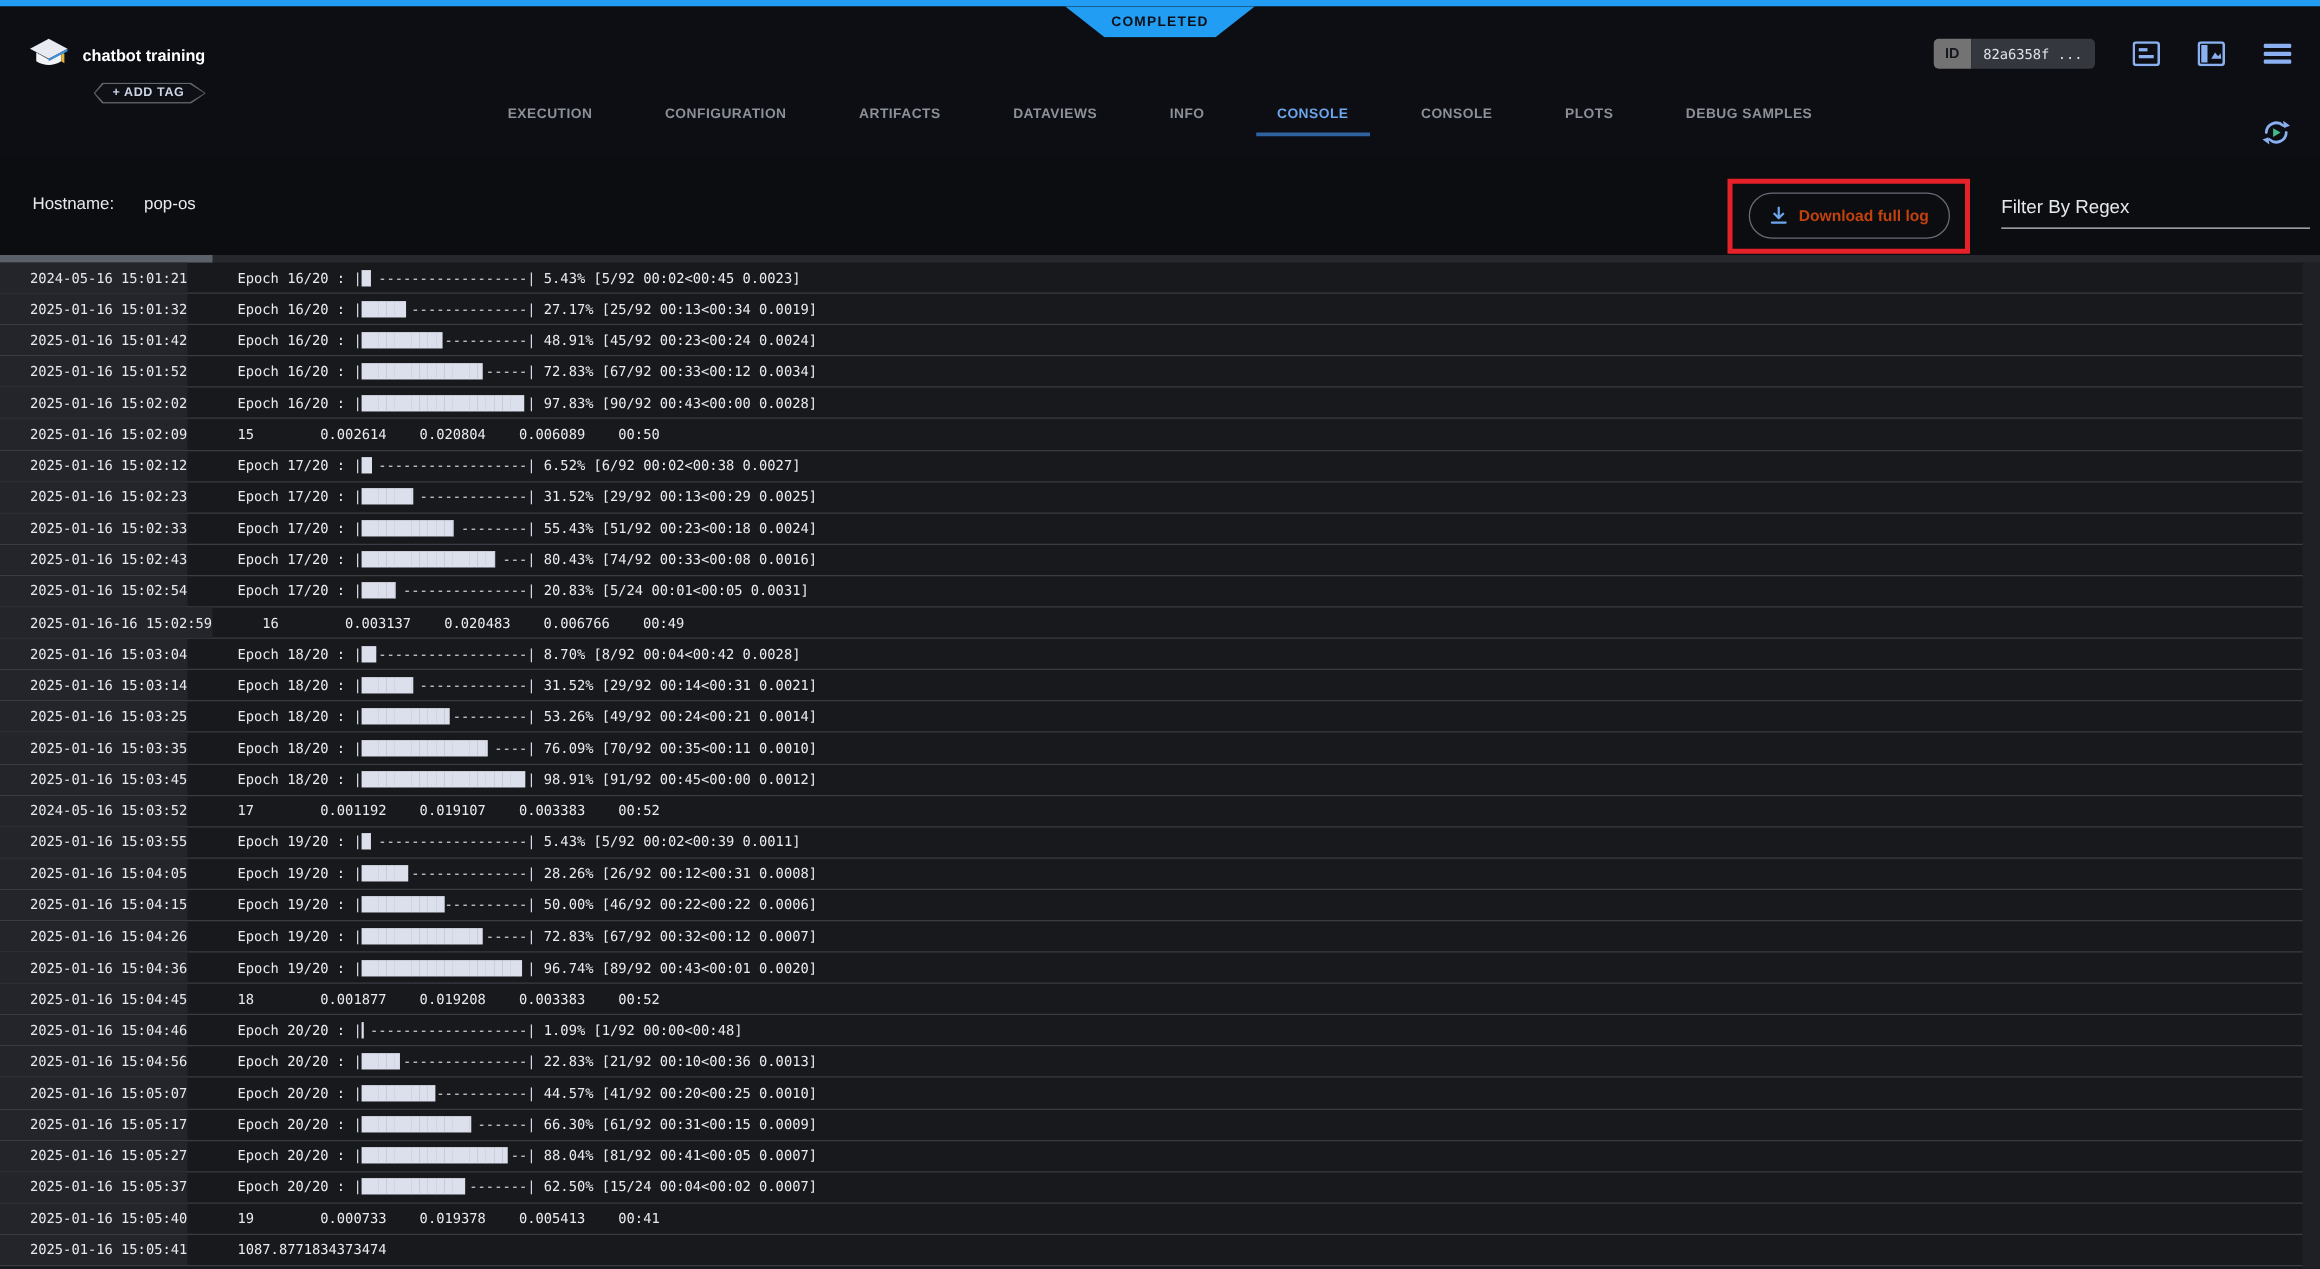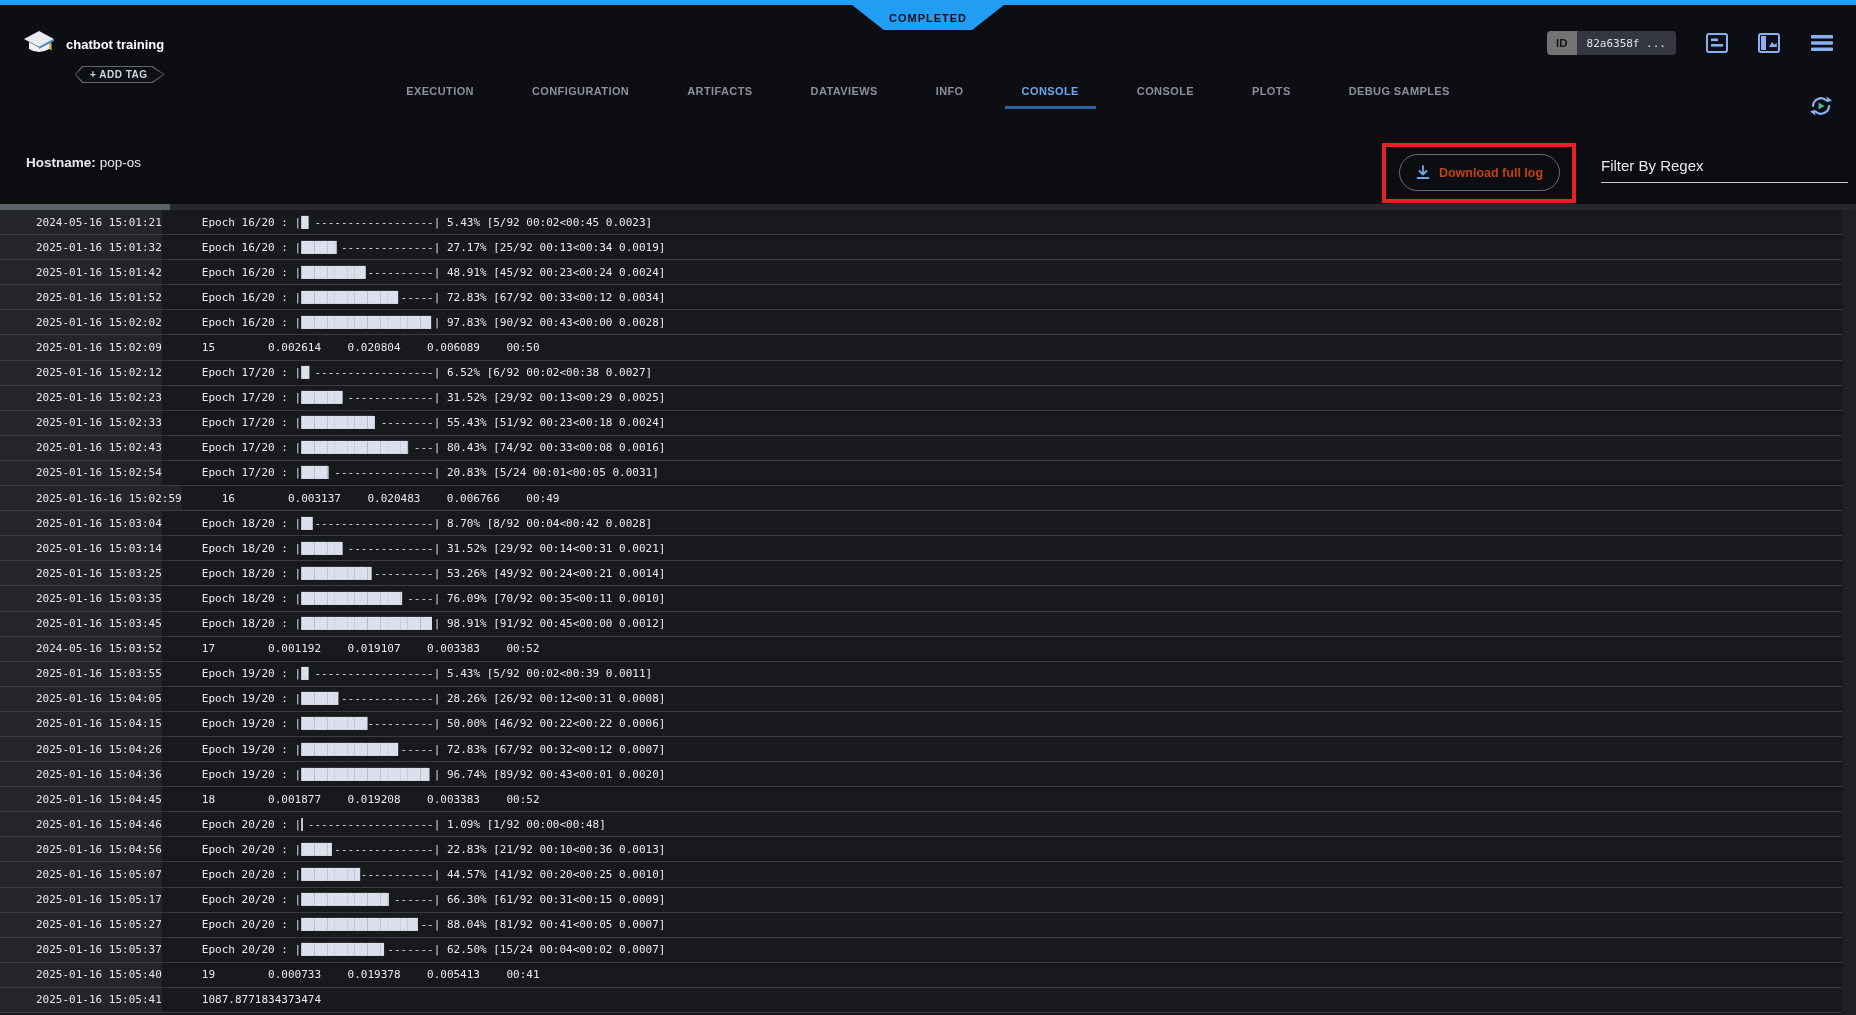--- a/index.html
+++ b/index.html
@@ -42,21 +42,21 @@
   .tab { padding:0 29px 12px 29px; font-size:11px; font-weight:bold; letter-spacing:.4px;
     color:#8b9099; cursor:pointer; position:relative; white-space:nowrap; }
   .tab.active { color:#6ea6ec; }
   .tab.active::after { content:""; position:absolute; left:12px; right:12px; bottom:0;
     height:3px; background:#2e639f; }
   .refresh-btn { position:absolute; right:22px; bottom:6px; cursor:pointer; }
 
   
   .console-bar { position:absolute; top:125px; left:0; width:1856px; height:79px; background:#0b0d11; }
   .hostname { position:absolute; left:26px; top:30px; font-size:13.5px; color:#e8eaee; }
-  .hostname .hn-label { font-weight:bold; margin-right:4px; }
+  .hostname .hn-label { font-weight:normal; margin-right:24px; }
   .annotation-box { position:absolute; left:1382px; top:18px; width:194px; height:60px;
     border:4px solid #e62129; z-index:6; pointer-events:none; }
   .dl-btn { position:absolute; left:1399px; top:29px; width:161px; height:37px;
     border:1px solid #686e77; border-radius:19px; background:transparent;
     display:flex; align-items:center; justify-content:center; gap:9px;
     color:#c2410c; font-size:12.5px; font-weight:bold; cursor:pointer;
     font-family:"Liberation Sans", sans-serif; }
   .filter-input { position:absolute; left:1601px; top:24px; width:247px; height:34px;
     background:transparent; border:none; border-bottom:1px solid #c6cbd3;
     color:#e6e9ed; font-size:15px; outline:none; font-family:"Liberation Sans", sans-serif; }
@@ -64,21 +64,21 @@
 
   
   .hscroll { position:absolute; top:204px; left:0; width:1856px; height:6px; background:#26282d; }
   .hscroll .thumb { width:170px; height:6px; background:#5c6068; cursor:pointer; }
 
   
   .log-table { position:absolute; top:210px; left:0; width:1856px; height:805px;
     overflow:hidden; font-family:"DejaVu Sans Mono", monospace; font-size:11px; }
   .row { display:flex; height:25.1px; border-bottom:1px solid #393c42; align-items:center; }
   .row .ts { flex:0 0 150px; align-self:stretch; background:#23252a;
-    display:flex; align-items:center; padding-left:36px;
+    display:flex; align-items:center; padding-left:24px;
     color:#e6e8ec; white-space:pre; }
   .row .msg { padding-left:40px; color:#e9ebef; white-space:pre; }
   .row .bar { color:#dcdfec; }
   .v-gutter { position:absolute; top:210px; right:0; width:14px; height:805px; background:#1e2025; }
 </style>
 </head>
 <body>
 
 <div class="top-strip"></div>
 <div class="status-badge">COMPLETED</div>

